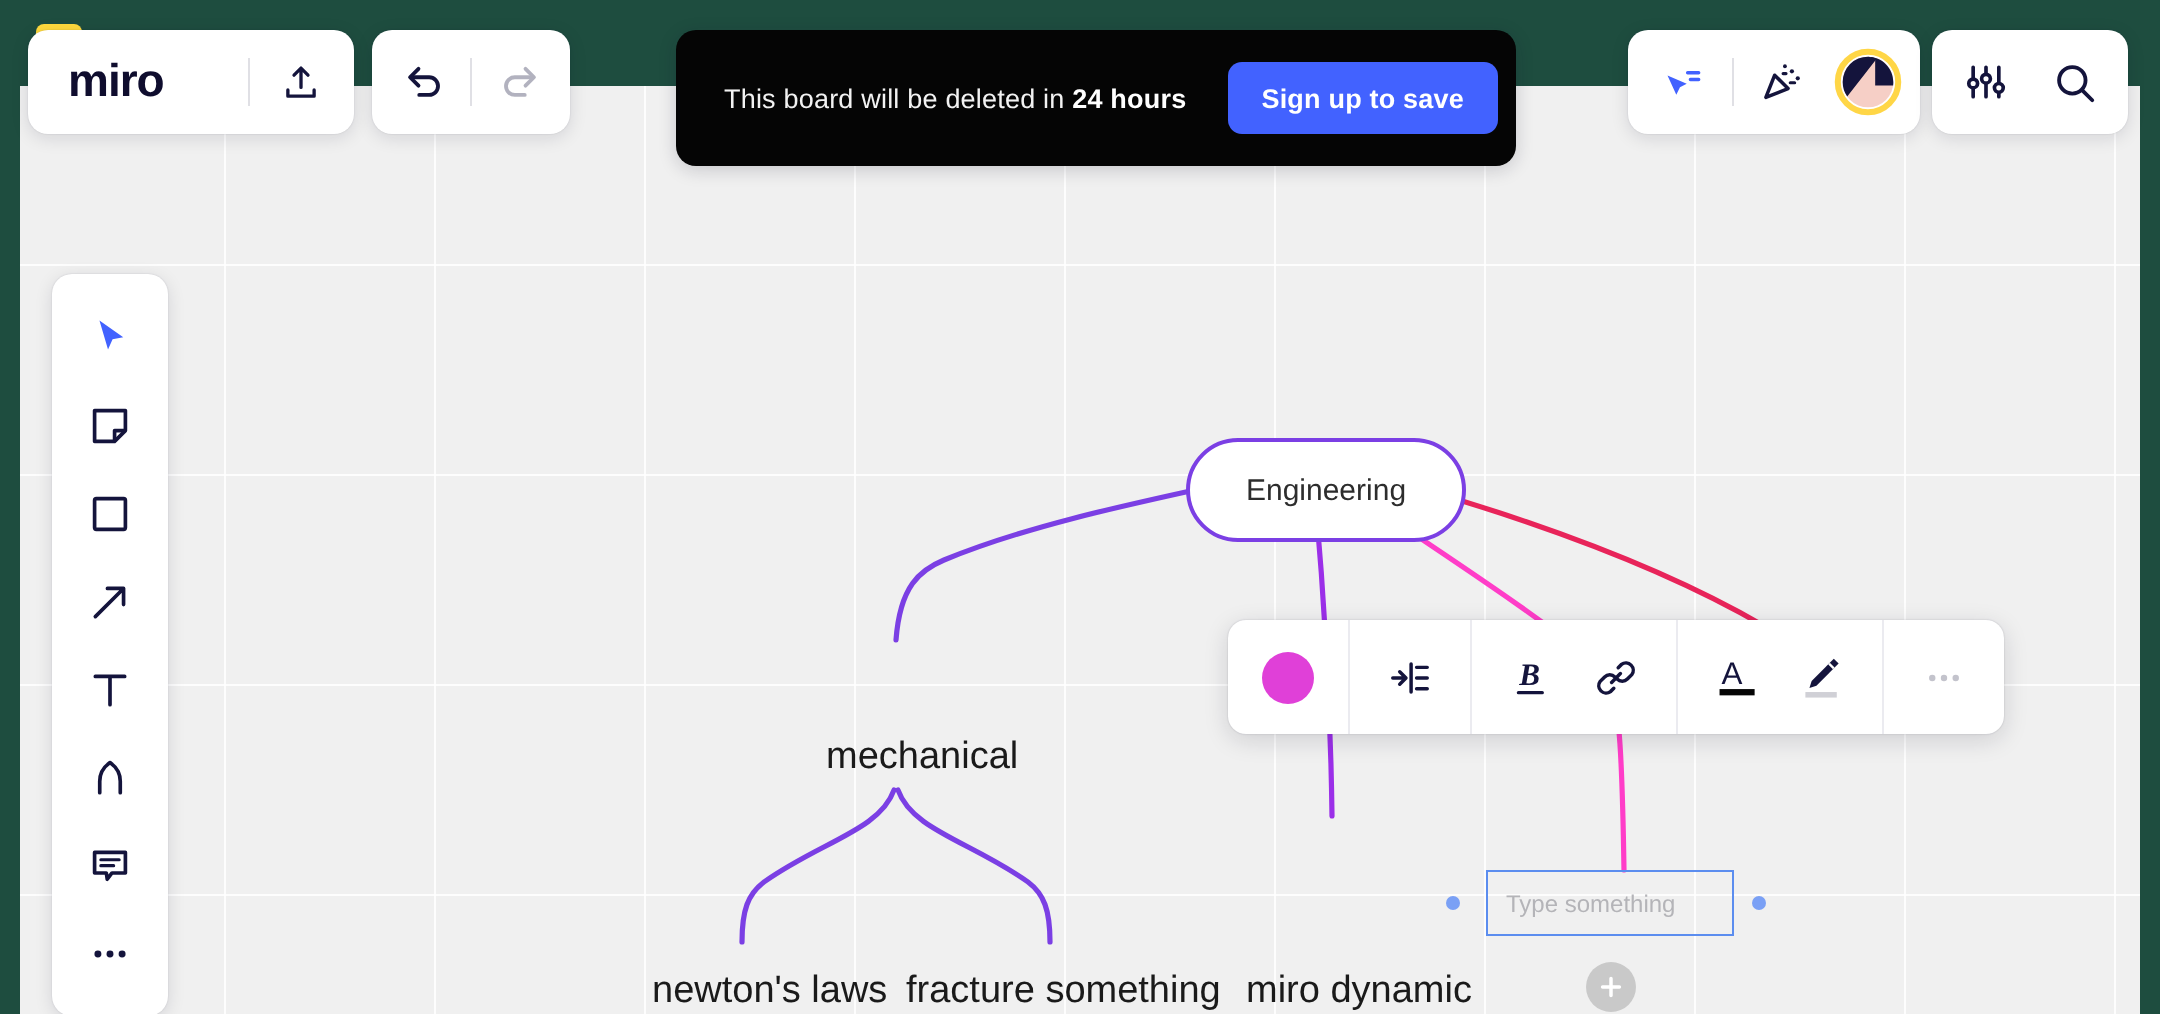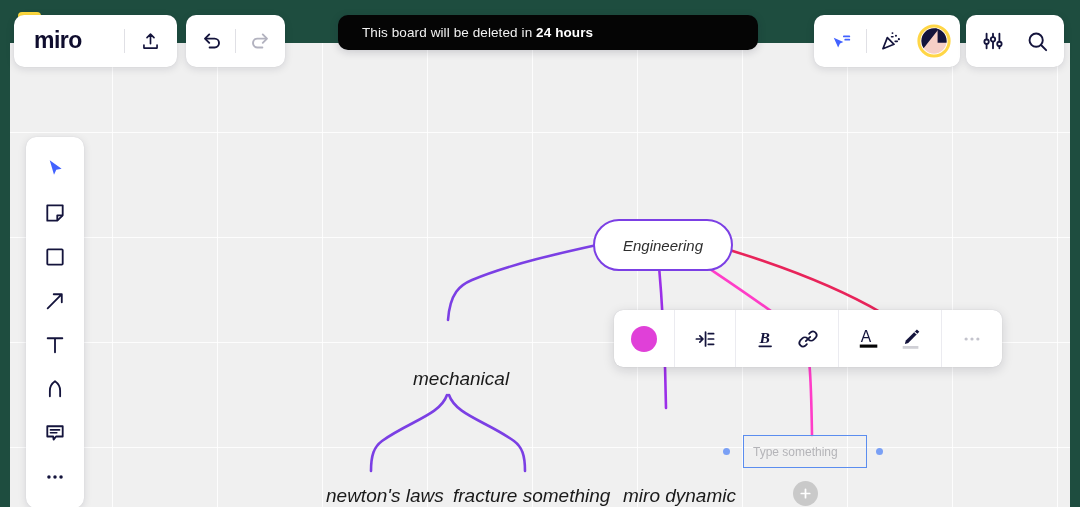--- a/index.html
+++ b/index.html
@@ -19,21 +19,21 @@
     width:23px; height:23px; border-radius:4px; background:#FFDA3D;
     display:flex; align-items:center; justify-content:center; flex:none;
   }
   .title-text {
     color:#ffffff; font-size:14.5px; font-weight:bold; letter-spacing:.1px;
   }
 
   
   .canvas {
     position:absolute; left:10px; top:43px; width:1060px; height:464px;
-    background:#f0f0f0; overflow:hidden;font-style:italic;
+    background:#f0f0f0; overflow:hidden;
   }
   .grid {
     position:absolute; inset:0;
     background-image:
       linear-gradient(to right, rgba(255,255,255,.85) 1px, transparent 1px),
       linear-gradient(to bottom, rgba(255,255,255,.85) 1px, transparent 1px);
     background-size:105px 105px;
     background-position:-3px -16px;
   }
   svg.links { position:absolute; inset:0; width:1060px; height:464px; overflow:visible; }
@@ -52,21 +52,21 @@
     width:42px; height:42px; border-radius:7px; display:flex;
     align-items:center; justify-content:center; cursor:pointer;
   }
 
   #undo-panel { left:186px; top:15px; height:52px; padding:0 5px; gap:2px; }
   #share-panel { left:814px; top:15px; height:52px; padding:0 7px; gap:3px; }
   #tools-panel { left:966px; top:15px; height:52px; padding:0 6px; gap:2px; }
 
   
   #banner {
-    position:absolute; left:338px; top:15px; width:420px; height:35px;
+    position:absolute; left:338px; top:15px; width:420px; height:68px;
     background:#050505; border-radius:10px; display:flex; align-items:center;
     justify-content:space-between; padding:0 9px 0 24px;
     box-shadow:0 2px 9px rgba(20,20,43,.18);
   }
   #banner .msg { color:#f2f2f2; font-size:13.5px; letter-spacing:.1px; }
   #banner .msg b { color:#ffffff; font-weight:bold; }
   #signup {
     background:#4262FF; color:#fff; border:none; border-radius:7px;
     font-family:"Liberation Sans", sans-serif;
     font-size:13.5px; font-weight:bold; height:36px; padding:0 17px; cursor:pointer;
@@ -214,20 +214,21 @@
         <path d="M19 9H9.8a4.6 4.6 0 0 0 0 9.2H15" stroke="#14143c" stroke-width="2" fill="none" stroke-linecap="round" stroke-linejoin="round"></path>
         <path d="M15.4 4.6 19.8 9l-4.4 4.4" stroke="#14143c" stroke-width="2" fill="none" stroke-linecap="round" stroke-linejoin="round"></path>
       </svg>
     </div>
   </div>
 
   <div id="banner">
     <div class="msg">
       <span>This board will be deleted in </span><b>24 hours</b>
     </div>
+    <button id="signup">Sign up to save</button>
   </div>
 
   <div class="panel" id="share-panel">
     <div class="icon-btn">
       <svg width="22" height="22" viewBox="0 0 24 24" aria-hidden="true">
         <path d="M3 8.5 13.5 13 9.8 14.8 7.8 19z" fill="#4262FF"></path>
         <path d="M14 7h6M15.5 10.6H20" stroke="#4262FF" stroke-width="1.9" stroke-linecap="round"></path>
       </svg>
     </div>
     <div class="sep"></div>

